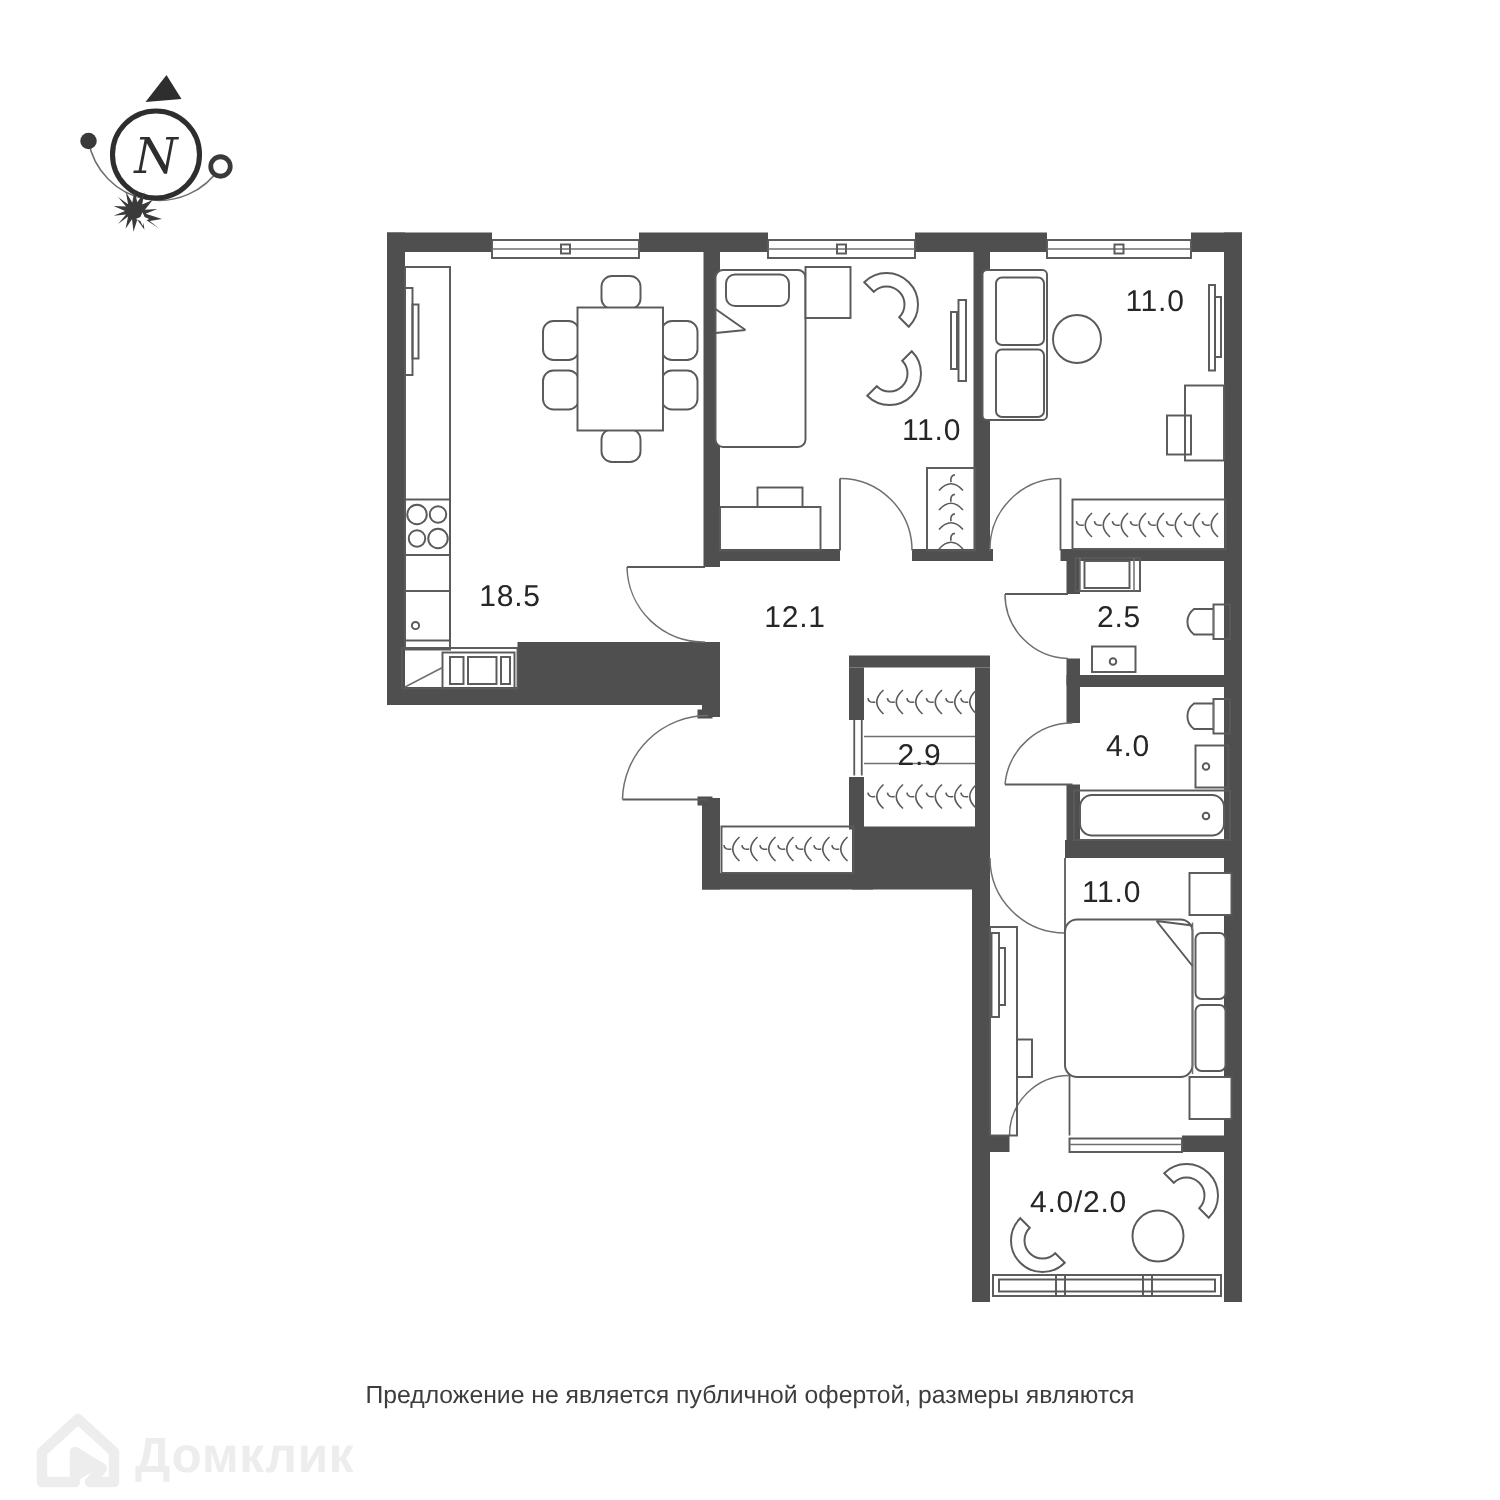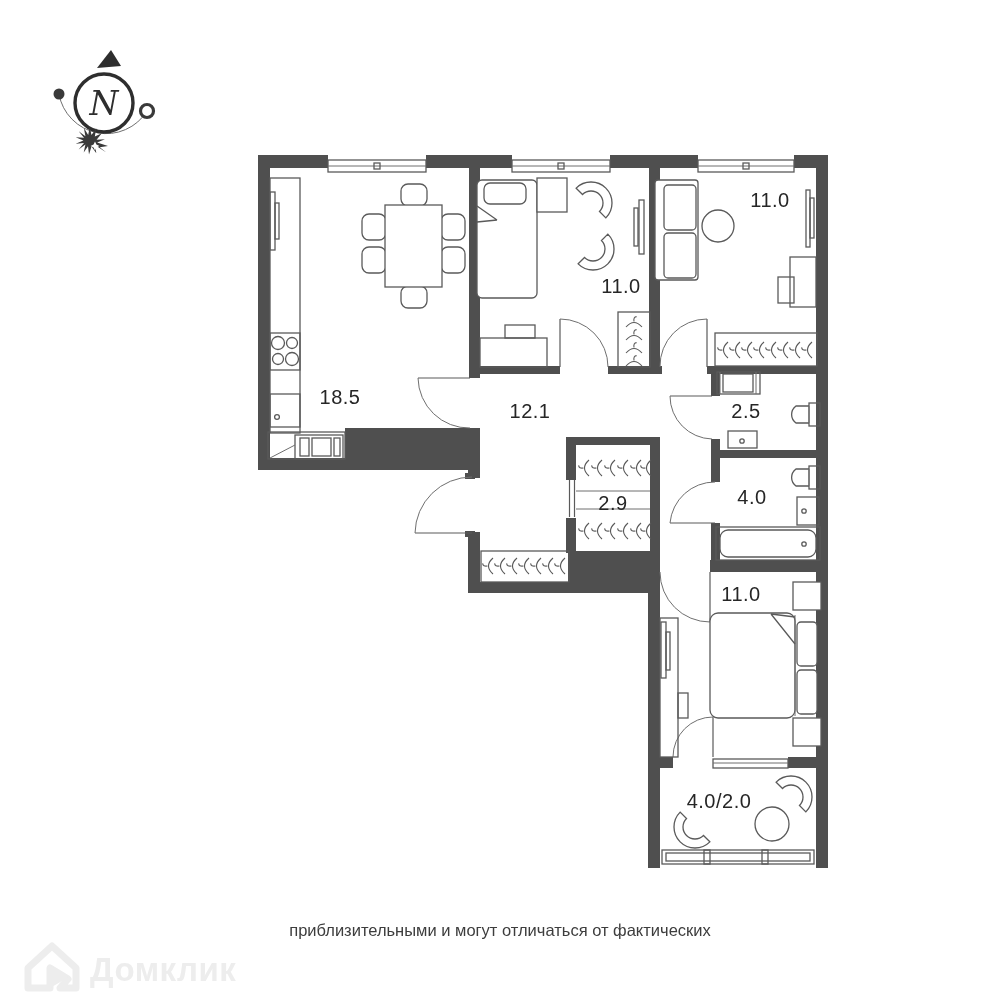--- a/index.html
+++ b/index.html
@@ -361,16 +361,16 @@
   <g>
     <g>
       <path d="M28,968 L52,946 L76,968 L76,988 L60,988 L68,979 L50,968 L50,988 L28,988 Z" fill="none" stroke="#ededed" stroke-width="7" stroke-linejoin="round"></path>
       <path d="M50,966 L69,977 L50,988 Z" fill="#ededed"></path>
     </g>
     <text class="wm-text" x="90" y="981">Домклик</text>
   </g>
 </svg>
 
 <div class="disclaimer">
-  <div>приблизительными и могут отличаться от фактических</div>
+  <div>Предложение не является публичной офертой, размеры являются</div>
 </div>
 
 </div>
 
 </body></html>

